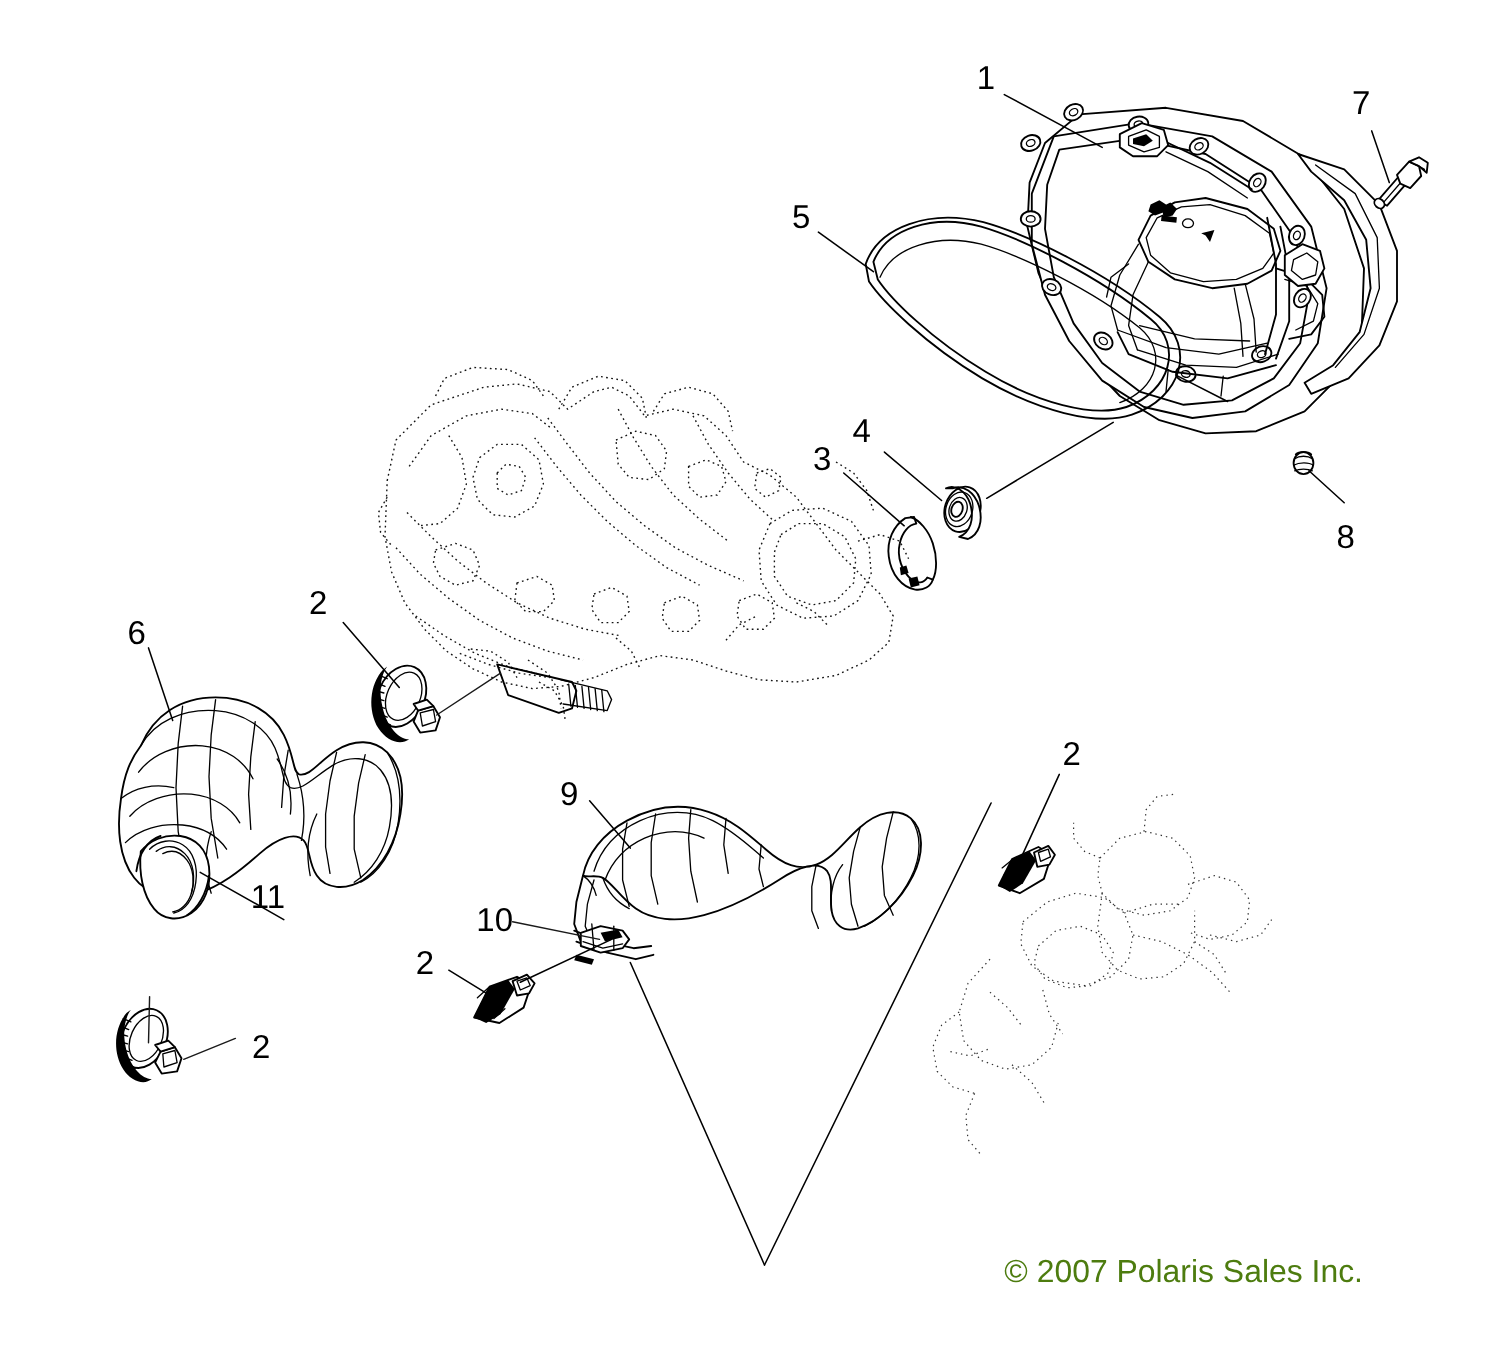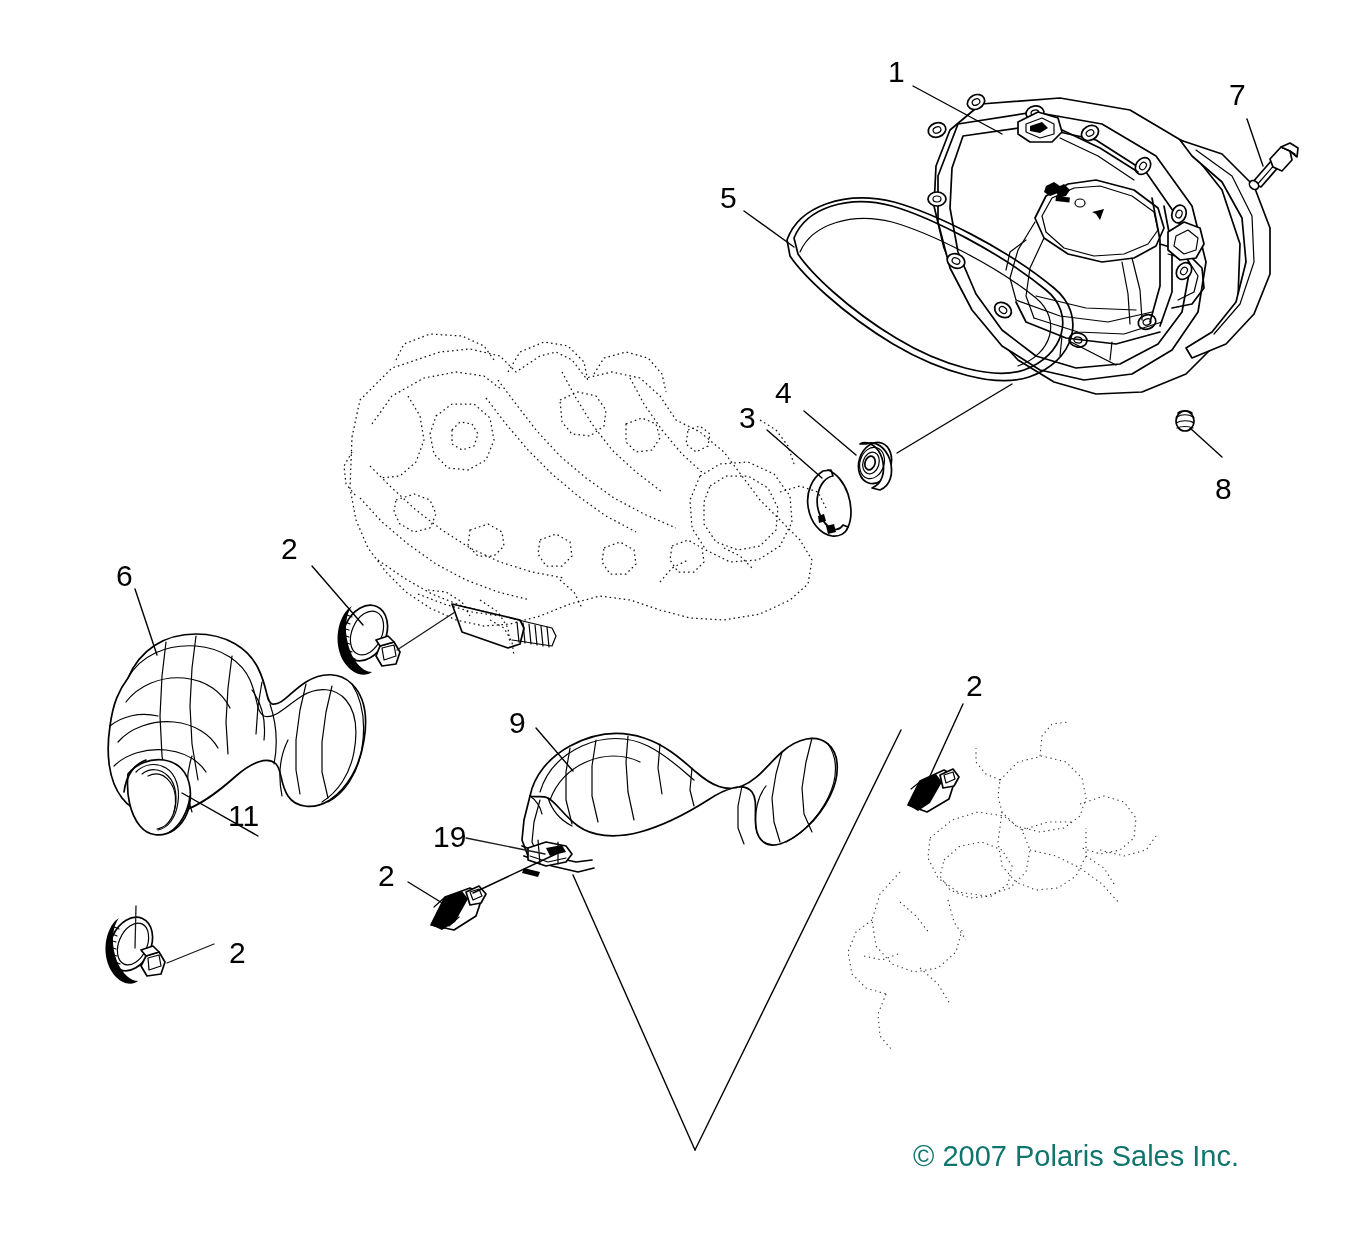--- a/index.html
+++ b/index.html
@@ -3,21 +3,21 @@
 <meta charset="utf-8">
 <style>
   html,body{margin:0;padding:0;background:#ffffff;}
   body{width:1365px;height:1247px;position:relative;overflow:hidden;
        font-family:"Liberation Sans","DejaVu Sans",sans-serif;color:#000;}
   #stage{position:absolute;inset:0;width:1365px;height:1247px;}
   svg.layer{position:absolute;left:0;top:0;width:1365px;height:1247px;}
   .callout{position:absolute;font-size:30px;line-height:30px;color:#000;
            font-family:"Liberation Sans","DejaVu Sans",sans-serif;
            font-weight:400;letter-spacing:0px;user-select:none;}
-  .copyright{position:absolute;font-size:29px;color:#0f766e;white-space:nowrap;
+  .copyright{position:absolute;font-size:29px;color:#4d7c0f;white-space:nowrap;
              font-family:"Liberation Sans","DejaVu Sans",sans-serif;}
   .ln{stroke:#000;stroke-width:1.4;fill:none;stroke-linecap:round;}
   .ln2{stroke:#1a1a1a;stroke-width:1.3;fill:none;stroke-linecap:round;}
   .sol{stroke:#000;stroke-width:1.7;fill:none;stroke-linejoin:round;stroke-linecap:round;}
   .solthin{stroke:#000;stroke-width:1.2;fill:none;stroke-linejoin:round;stroke-linecap:round;}
   .ghost{stroke:#000;stroke-width:1.25;fill:none;stroke-dasharray:1.6 3.1;opacity:.92;}
   .ghost2{stroke:#000;stroke-width:1.1;fill:none;stroke-dasharray:1.3 3.6;opacity:.8;}
   .fillw{fill:#fff;}
   .fillk{fill:#000;}
 </style>
@@ -403,20 +403,20 @@
   <div class="callout" style="left:888px;top:57px;">1</div>
   <div class="callout" style="left:1229px;top:80px;">7</div>
   <div class="callout" style="left:720px;top:183px;">5</div>
   <div class="callout" style="left:775px;top:378px;">4</div>
   <div class="callout" style="left:739px;top:403px;">3</div>
   <div class="callout" style="left:1215px;top:474px;">8</div>
   <div class="callout" style="left:281px;top:534px;">2</div>
   <div class="callout" style="left:116px;top:561px;">6</div>
   <div class="callout" style="left:966px;top:671px;">2</div>
   <div class="callout" style="left:509px;top:708px;">9</div>
-  <div class="callout" style="left:433px;top:822px;">19</div>
+  <div class="callout" style="left:433px;top:822px;">10</div>
   <div class="callout" style="left:228px;top:801px;">11</div>
   <div class="callout" style="left:378px;top:861px;">2</div>
   <div class="callout" style="left:229px;top:938px;">2</div>
 
   <div class="copyright" style="left:913px;top:1140px;">© 2007 Polaris Sales Inc.</div>
 
 </div>
 
 </body></html>

